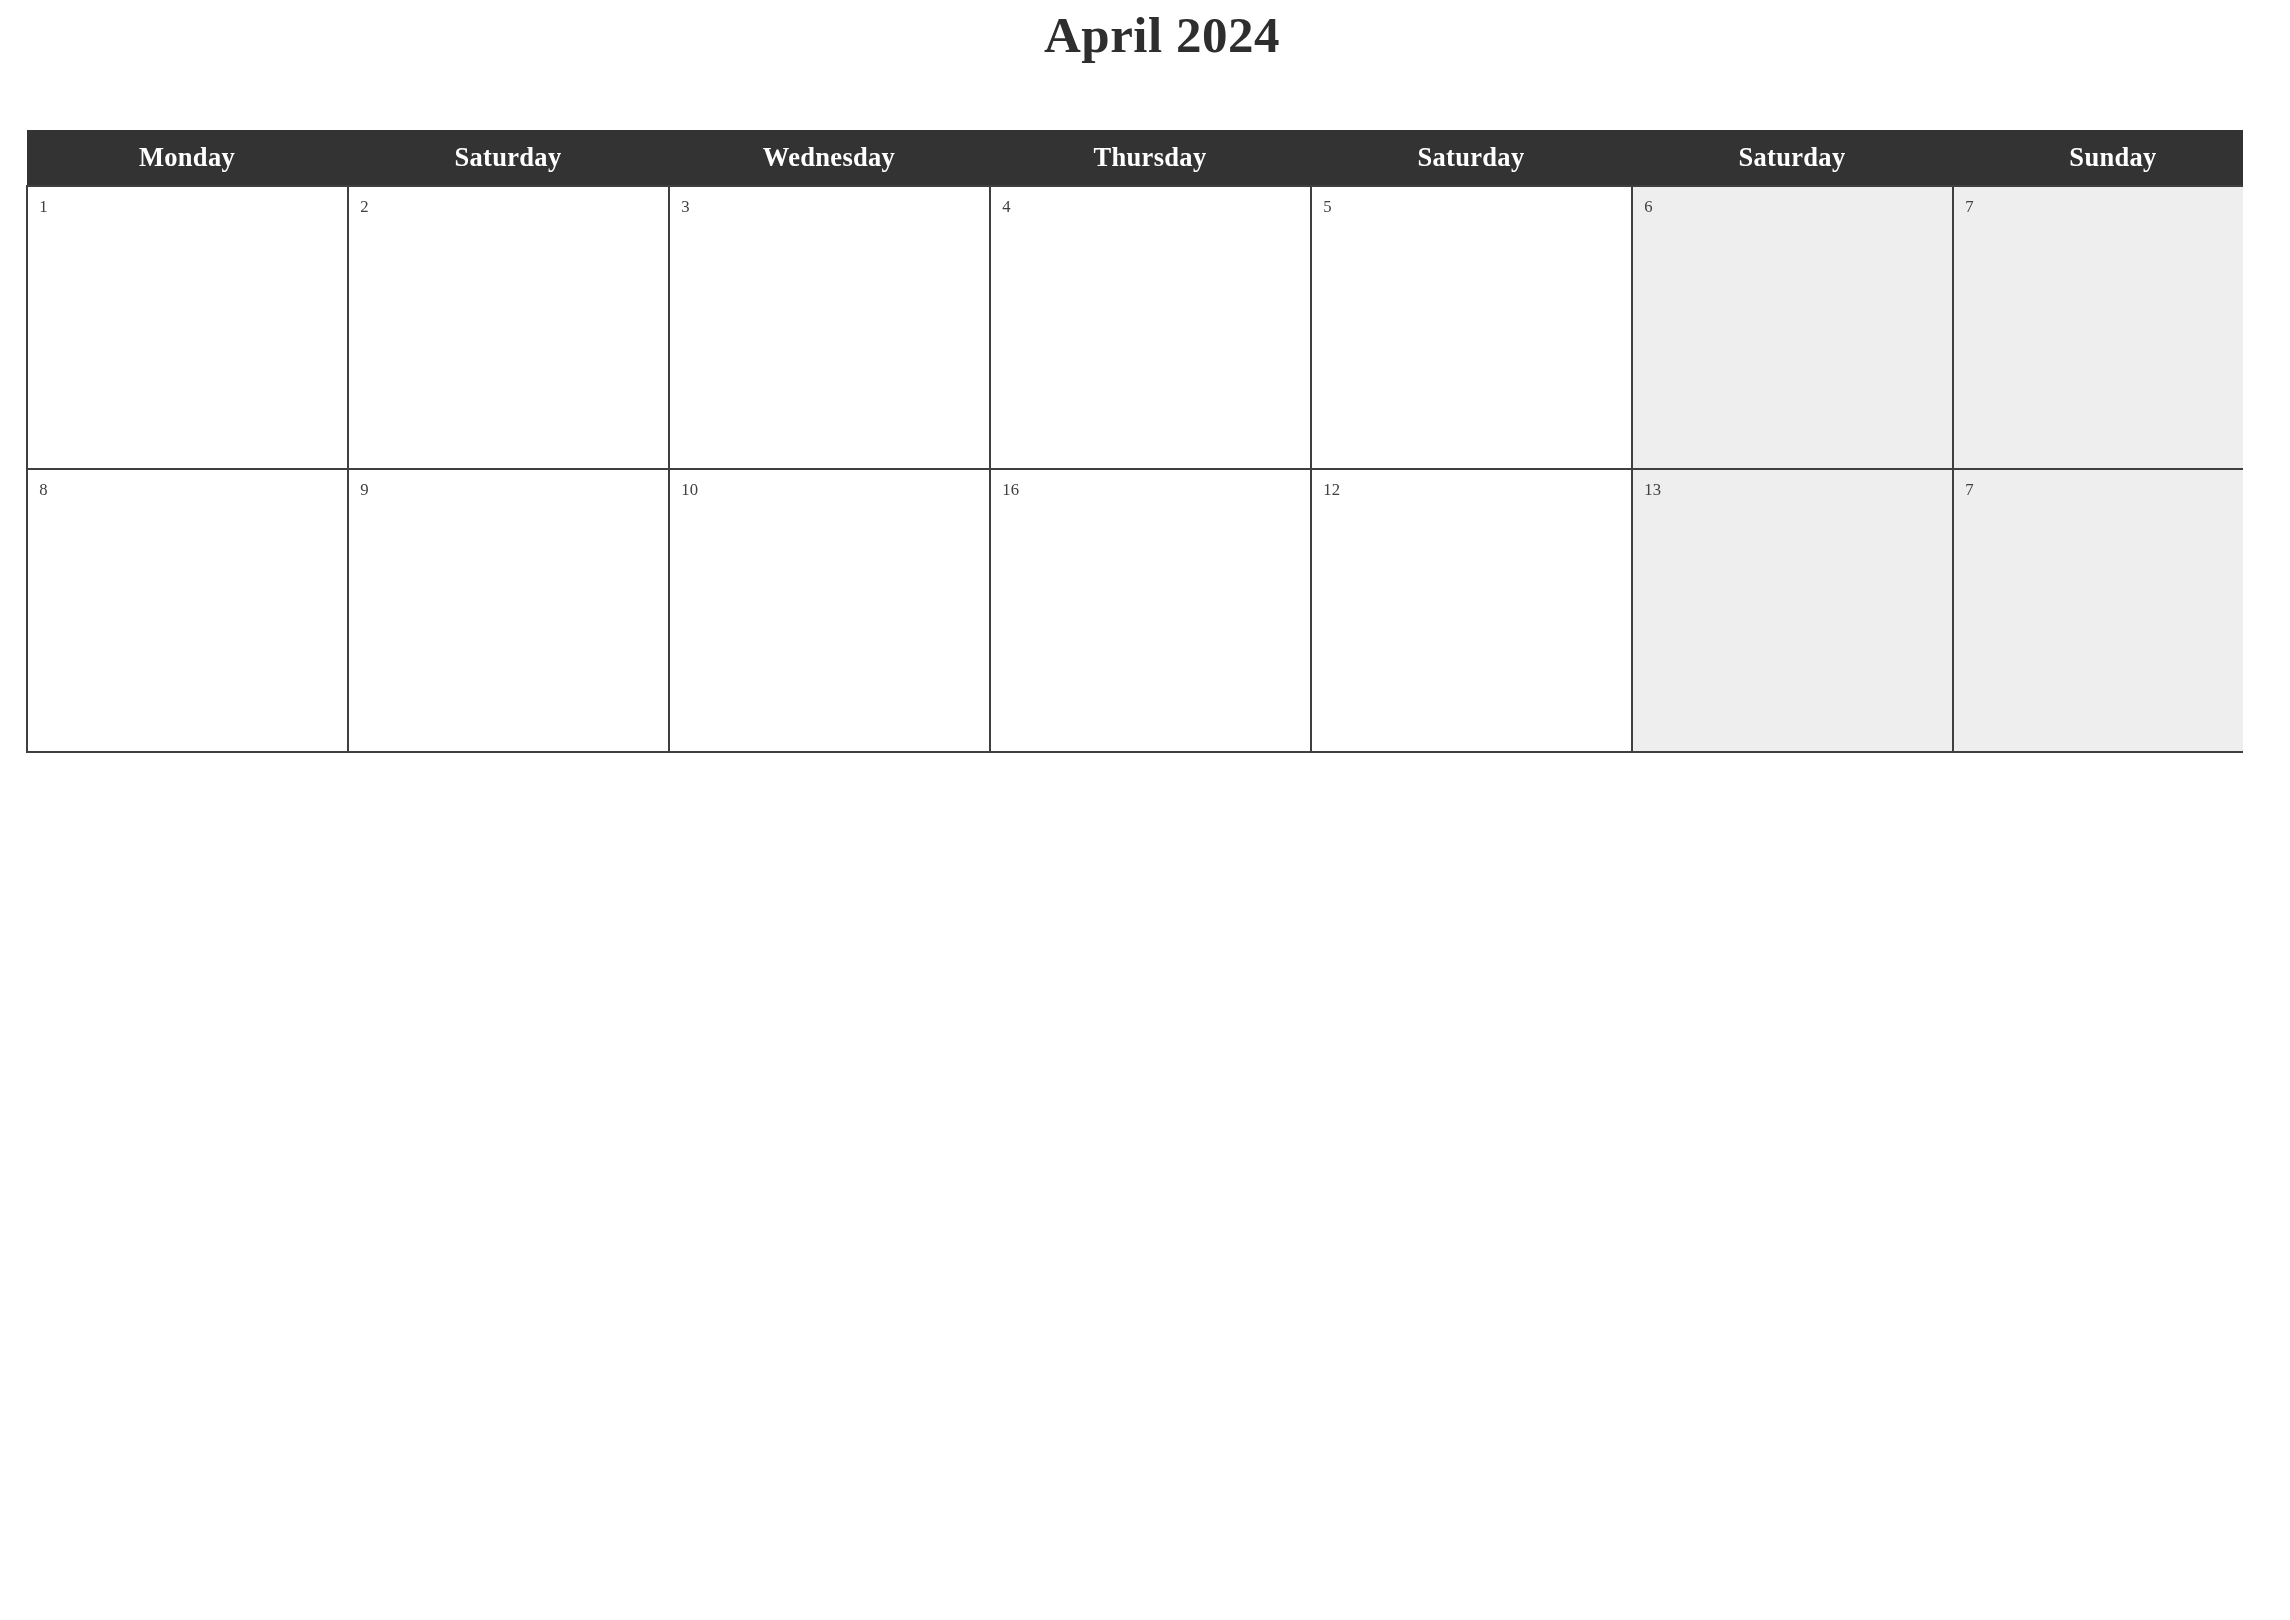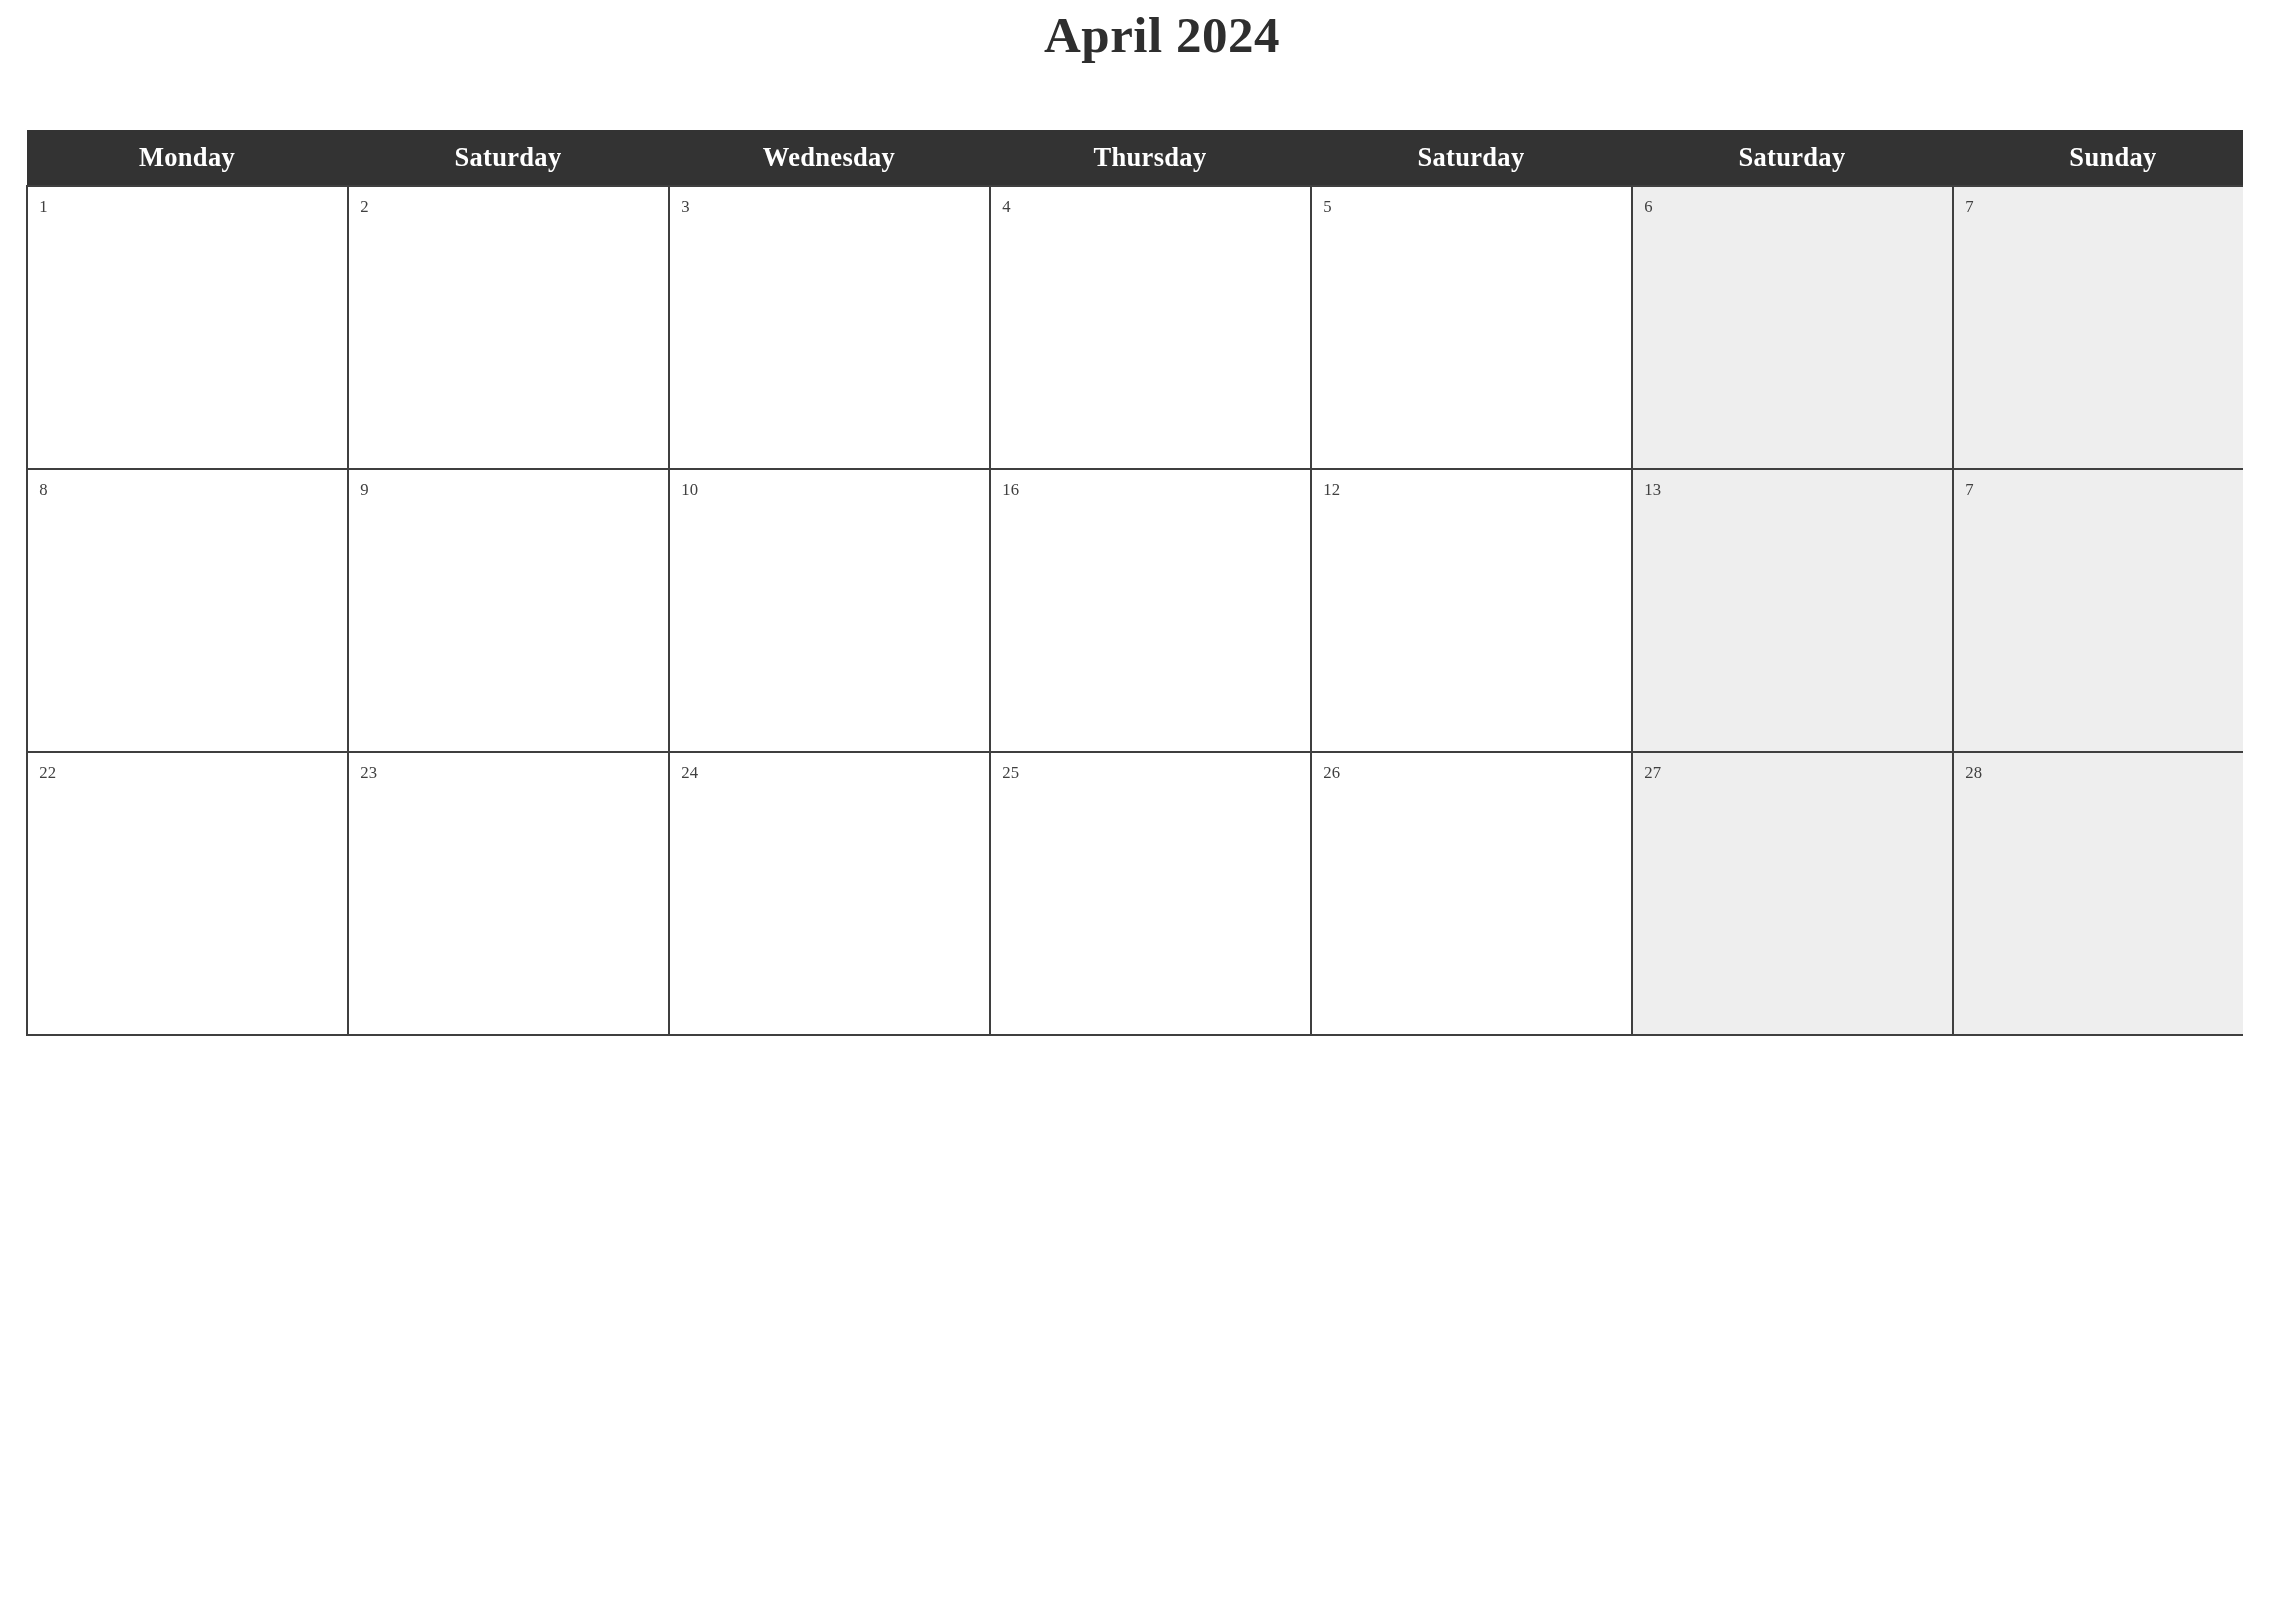--- a/index.html
+++ b/index.html
@@ -173,42 +173,19 @@
           </td>
         <td class="weekend">
             <span class="day-number">13</span>
           </td>
         <td class="weekend">
             <span class="day-number">7</span>
           </td>
       </tr>
 
 
-      <tr>
-        <td>
-            <span class="day-number">22</span>
-          </td>
-        <td>
-            <span class="day-number">23</span>
-          </td>
-        <td>
-            <span class="day-number">24</span>
-          </td>
-        <td>
-            <span class="day-number">25</span>
-          </td>
-        <td>
-            <span class="day-number">26</span>
-          </td>
-        <td class="weekend">
-            <span class="day-number">27</span>
-          </td>
-        <td class="weekend">
-            <span class="day-number">28</span>
-          </td>
-      </tr>
 
 
     </tbody>
   </table>
 
 </div>
 
 
 </body></html>

